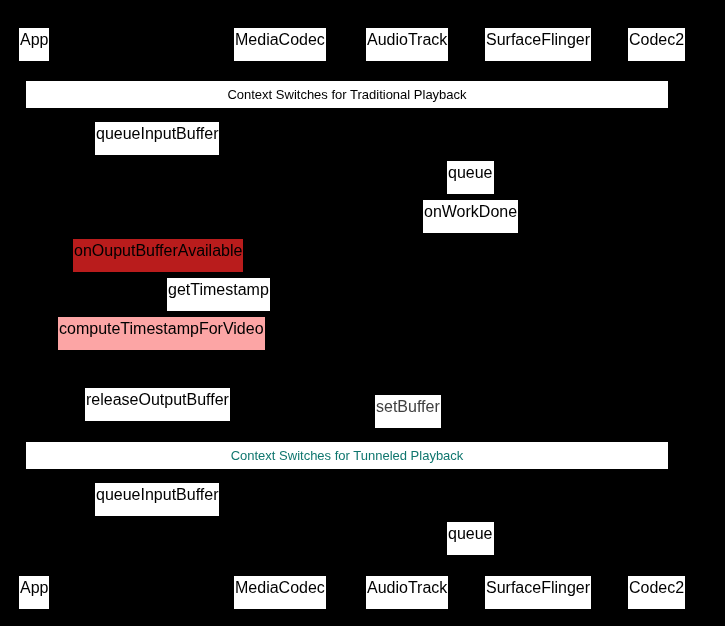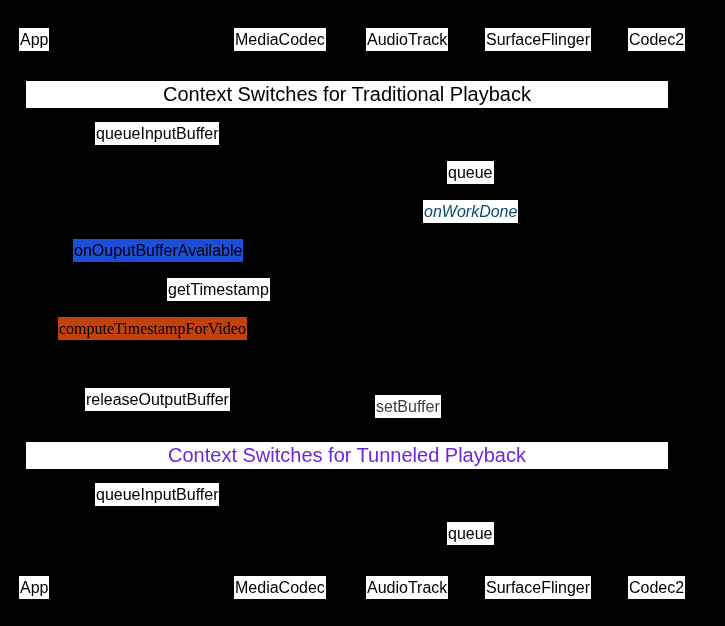--- a/index.html
+++ b/index.html
@@ -16,59 +16,59 @@
     font-family: "Liberation Sans", sans-serif;
     overflow: hidden;
   }
   .lifeline-label,
   .message-label {
     position: absolute;
     background: #ffffff;
     color: #000000;
     font-size: 16px;
     line-height: 23px;
-    height: 23px;
+    height: 33px;
     white-space: nowrap;
     padding: 0 1px;
     box-sizing: border-box;
     font-family: "Liberation Sans", sans-serif;
   }
   .section-bar {
     position: absolute;
     background: #ffffff;
     color: #000000;
-    font-size: 20px;
+    font-size: 13px;
     line-height: 27px;
     height: 27px;
     text-align: center;
     white-space: nowrap;
     box-sizing: border-box;
     font-family: "Liberation Sans", sans-serif;
   }
 </style>
 </head>
 <body style="background: rgb(0, 0, 0);">
 
 <div id="diagram" style="background: rgb(0, 0, 0); width: 725px; height: 626px;">
 
   <div class="lifeline-label" style="left: 19px; top: 28px; background: rgb(255, 255, 255); color: rgb(0, 0, 0);">App</div>
   <div class="lifeline-label" style="left: 234px; top: 28px; background: rgb(255, 255, 255); color: rgb(0, 0, 0);">MediaCodec</div>
   <div class="lifeline-label" style="left: 366px; top: 28px; background: rgb(255, 255, 255); color: rgb(0, 0, 0);">AudioTrack</div>
   <div class="lifeline-label" style="left: 485px; top: 28px; background: rgb(255, 255, 255); color: rgb(0, 0, 0);">SurfaceFlinger</div>
   <div class="lifeline-label" style="left: 628px; top: 28px; background: rgb(255, 255, 255); color: rgb(0, 0, 0);">Codec2</div>
 
   <div class="section-bar" style="left: 26px; top: 81px; width: 642px; background: rgb(255, 255, 255); color: rgb(0, 0, 0);">Context Switches for Traditional Playback</div>
-  <div class="section-bar" style="left: 26px; top: 442px; width: 642px; background: rgb(255, 255, 255); color: #6d28d9;">Context Switches for Tunneled Playback</div>
+  <div class="section-bar" style="left: 26px; top: 442px; width: 642px; background: rgb(255, 255, 255); color: #0f766e;">Context Switches for Tunneled Playback</div>
 
   <div class="message-label" style="left: 95px; top: 122px; background: rgb(255, 255, 255); color: rgb(0, 0, 0);">queueInputBuffer</div>
   <div class="message-label" style="left: 447px; top: 161px; background: rgb(255, 255, 255); color: rgb(0, 0, 0);">queue</div>
-  <div class="message-label" style="left: 423px; top: 200px; background: rgb(255, 255, 255); color: #0c4a6e; font-style: italic;">onWorkDone</div>
-  <div class="message-label" style="left: 73px; top: 239px; background: #1d4ed8; color: rgb(0, 0, 0);">onOuputBufferAvailable</div>
+  <div class="message-label" style="left: 423px; top: 200px; background: rgb(255, 255, 255); color: #000000;">onWorkDone</div>
+  <div class="message-label" style="left: 73px; top: 239px; background: #b91c1c; color: rgb(0, 0, 0);">onOuputBufferAvailable</div>
   <div class="message-label" style="left: 167px; top: 278px; background: rgb(255, 255, 255); color: #000000;">getTimestamp</div>
-  <div class="message-label" style="left: 58px; top: 317px; background: #c2410c; color: rgb(0, 0, 0); font-family: Liberation Serif, serif;">computeTimestampForVideo</div>
+  <div class="message-label" style="left: 58px; top: 317px; background: #fca5a5; color: rgb(0, 0, 0);">computeTimestampForVideo</div>
   <div class="message-label" style="left: 85px; top: 356px; background: rgb(255, 255, 255); color: rgb(0, 0, 0); margin-top: 32px;">releaseOutputBuffer</div>
   <div class="message-label" style="left: 375px; top: 395px; background: rgb(255, 255, 255); color: #404040;">setBuffer</div>
   <div class="message-label" style="left: 95px; top: 483px; background: rgb(255, 255, 255); color: rgb(0, 0, 0);">queueInputBuffer</div>
   <div class="message-label" style="left: 447px; top: 522px; background: rgb(255, 255, 255); color: rgb(0, 0, 0);">queue</div>
 
   <div class="lifeline-label" style="left: 19px; top: 576px; background: rgb(255, 255, 255); color: rgb(0, 0, 0);">App</div>
   <div class="lifeline-label" style="left: 234px; top: 576px; background: rgb(255, 255, 255); color: rgb(0, 0, 0);">MediaCodec</div>
   <div class="lifeline-label" style="left: 366px; top: 576px; background: rgb(255, 255, 255); color: rgb(0, 0, 0);">AudioTrack</div>
   <div class="lifeline-label" style="left: 485px; top: 576px; background: rgb(255, 255, 255); color: rgb(0, 0, 0);">SurfaceFlinger</div>
   <div class="lifeline-label" style="left: 628px; top: 576px; background: rgb(255, 255, 255); color: rgb(0, 0, 0);">Codec2</div>

